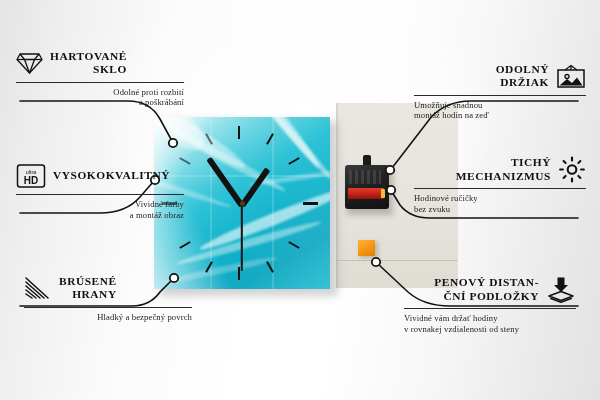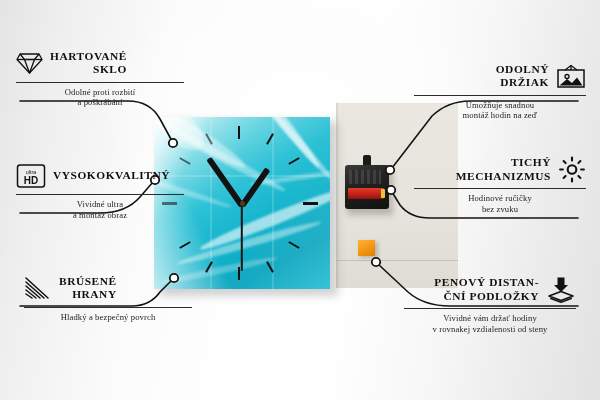--- a/index.html
+++ b/index.html
@@ -22,25 +22,25 @@
     font-weight:bold;font-size:11.4px;line-height:13.4px;
     letter-spacing:.55px;color:#101010;text-transform:uppercase;
   }
   .feat .rule{height:1px;background:#2b2b2b;margin:5px 0 4px 0;width:100%;}
   .feat .desc{
     font-family:"Liberation Serif", serif;
     font-size:8.6px;line-height:10.6px;color:#1d1d1d;letter-spacing:.12px;
   }
   .feat.left .head{justify-content:flex-start;}
   .feat.left .title{text-align:right;}
-  .feat.left .desc{text-align:center;}
+  .feat.left .desc{text-align:right;}
   .feat.right{width:172px;}
   .feat.right .head{justify-content:flex-end;}
   .feat.right .title{text-align:right;}
-  .feat.right .desc{text-align:center;}
+  .feat.right .desc{text-align:left;}
   .ic{flex:0 0 auto;display:block;}
 
   
   #f-glass  {left:16px; top:50px;}
   #f-print  {left:16px; top:163px;}
   #f-edges  {left:24px; top:275px;}
   #f-holder {right:14px; top:50px;margin-top:13px;}
   #f-mech   {right:14px; top:156px;}
   #f-foam   {right:24px; top:276px;}
 
@@ -221,21 +221,21 @@
         <rect x="1.5" y="2" width="27" height="22" rx="2.5" fill="none" stroke="#111" stroke-width="1.5"></rect>
         <text x="15" y="11" font-family="Liberation Sans, sans-serif" font-size="5.4" text-anchor="middle" fill="#111">ultra</text>
         <text x="15" y="21" font-family="Liberation Sans, sans-serif" font-size="10" font-weight="bold" text-anchor="middle" fill="#111">HD</text>
       </svg>
       <div class="title">
         <div>VYSOKOKVALITNÝ</div>
       </div>
     </div>
     <div class="rule"></div>
     <div class="desc">
-      <div>Vividné ultra</div>
+      <div>Vividné farby</div>
       <div>a montáž obraz</div>
     </div>
   </div>
 
   <div class="feat left" id="f-edges">
     <div class="head">
       <svg class="ic" width="28" height="24" viewBox="0 0 28 24">
         <g stroke="#111" stroke-width="1.5" stroke-linecap="round">
           <path d="M2 2 L24 22"></path>
             <path d="M2 6 L20 22"></path>

